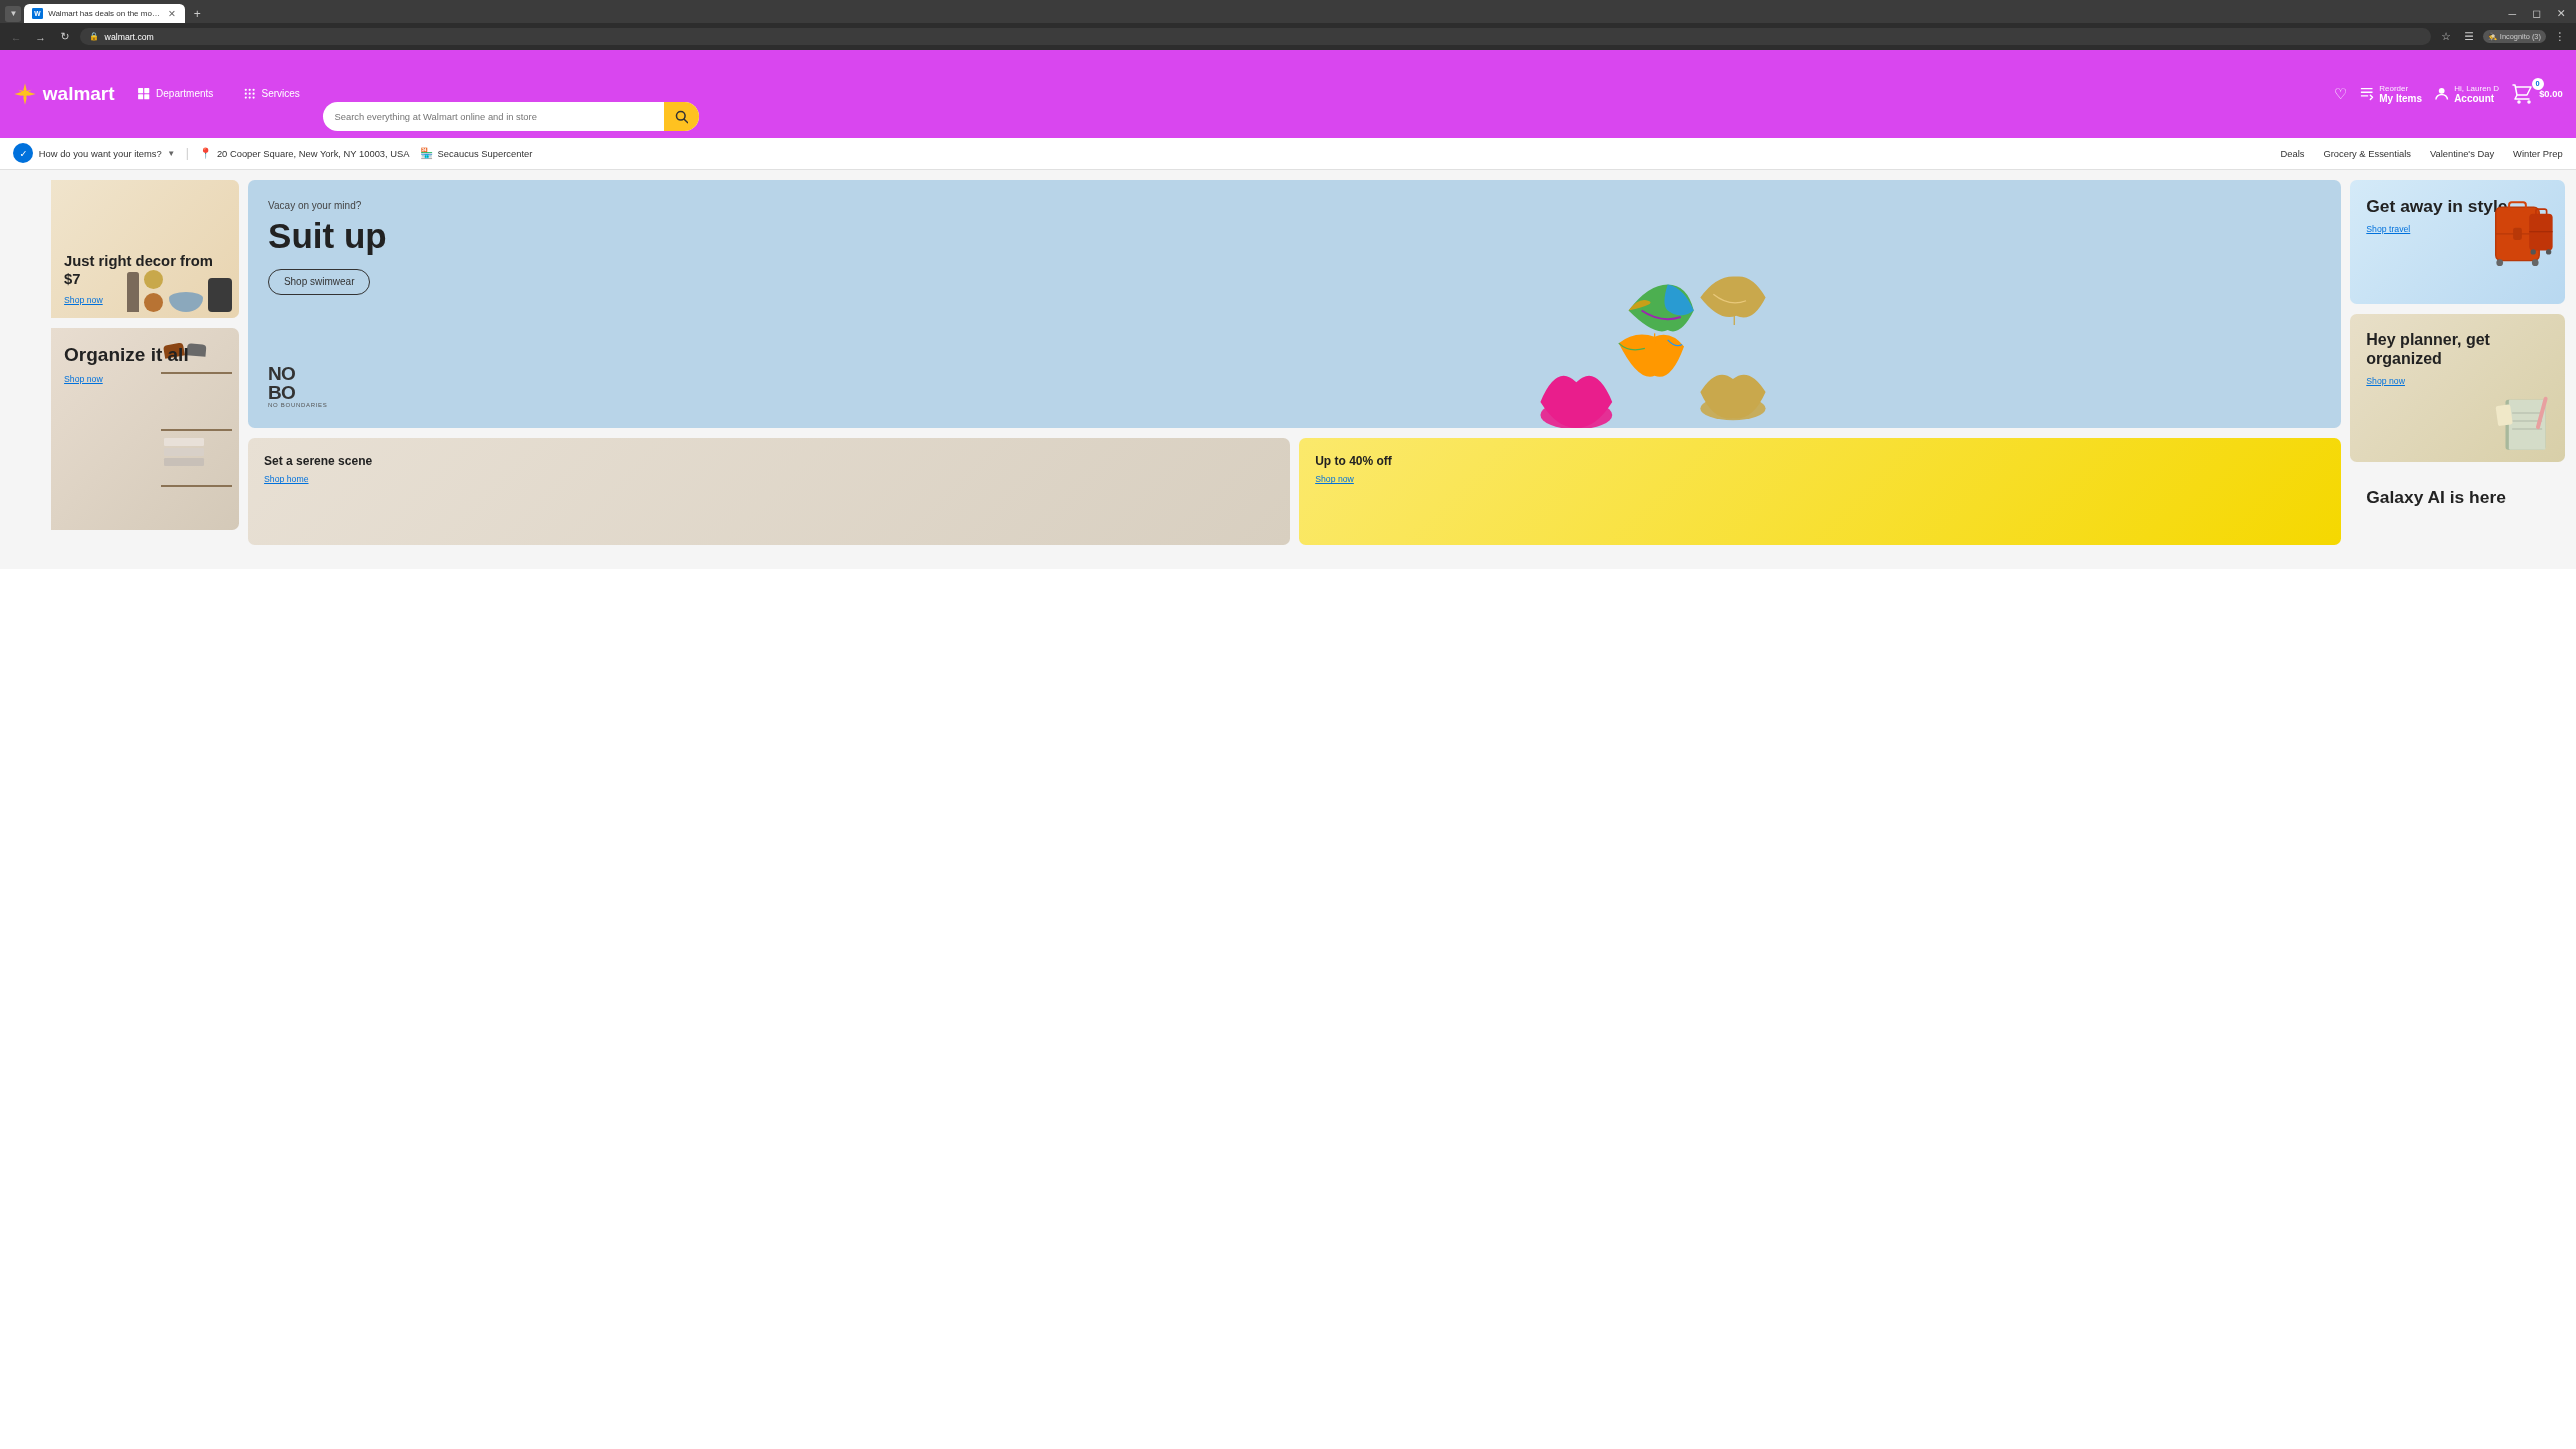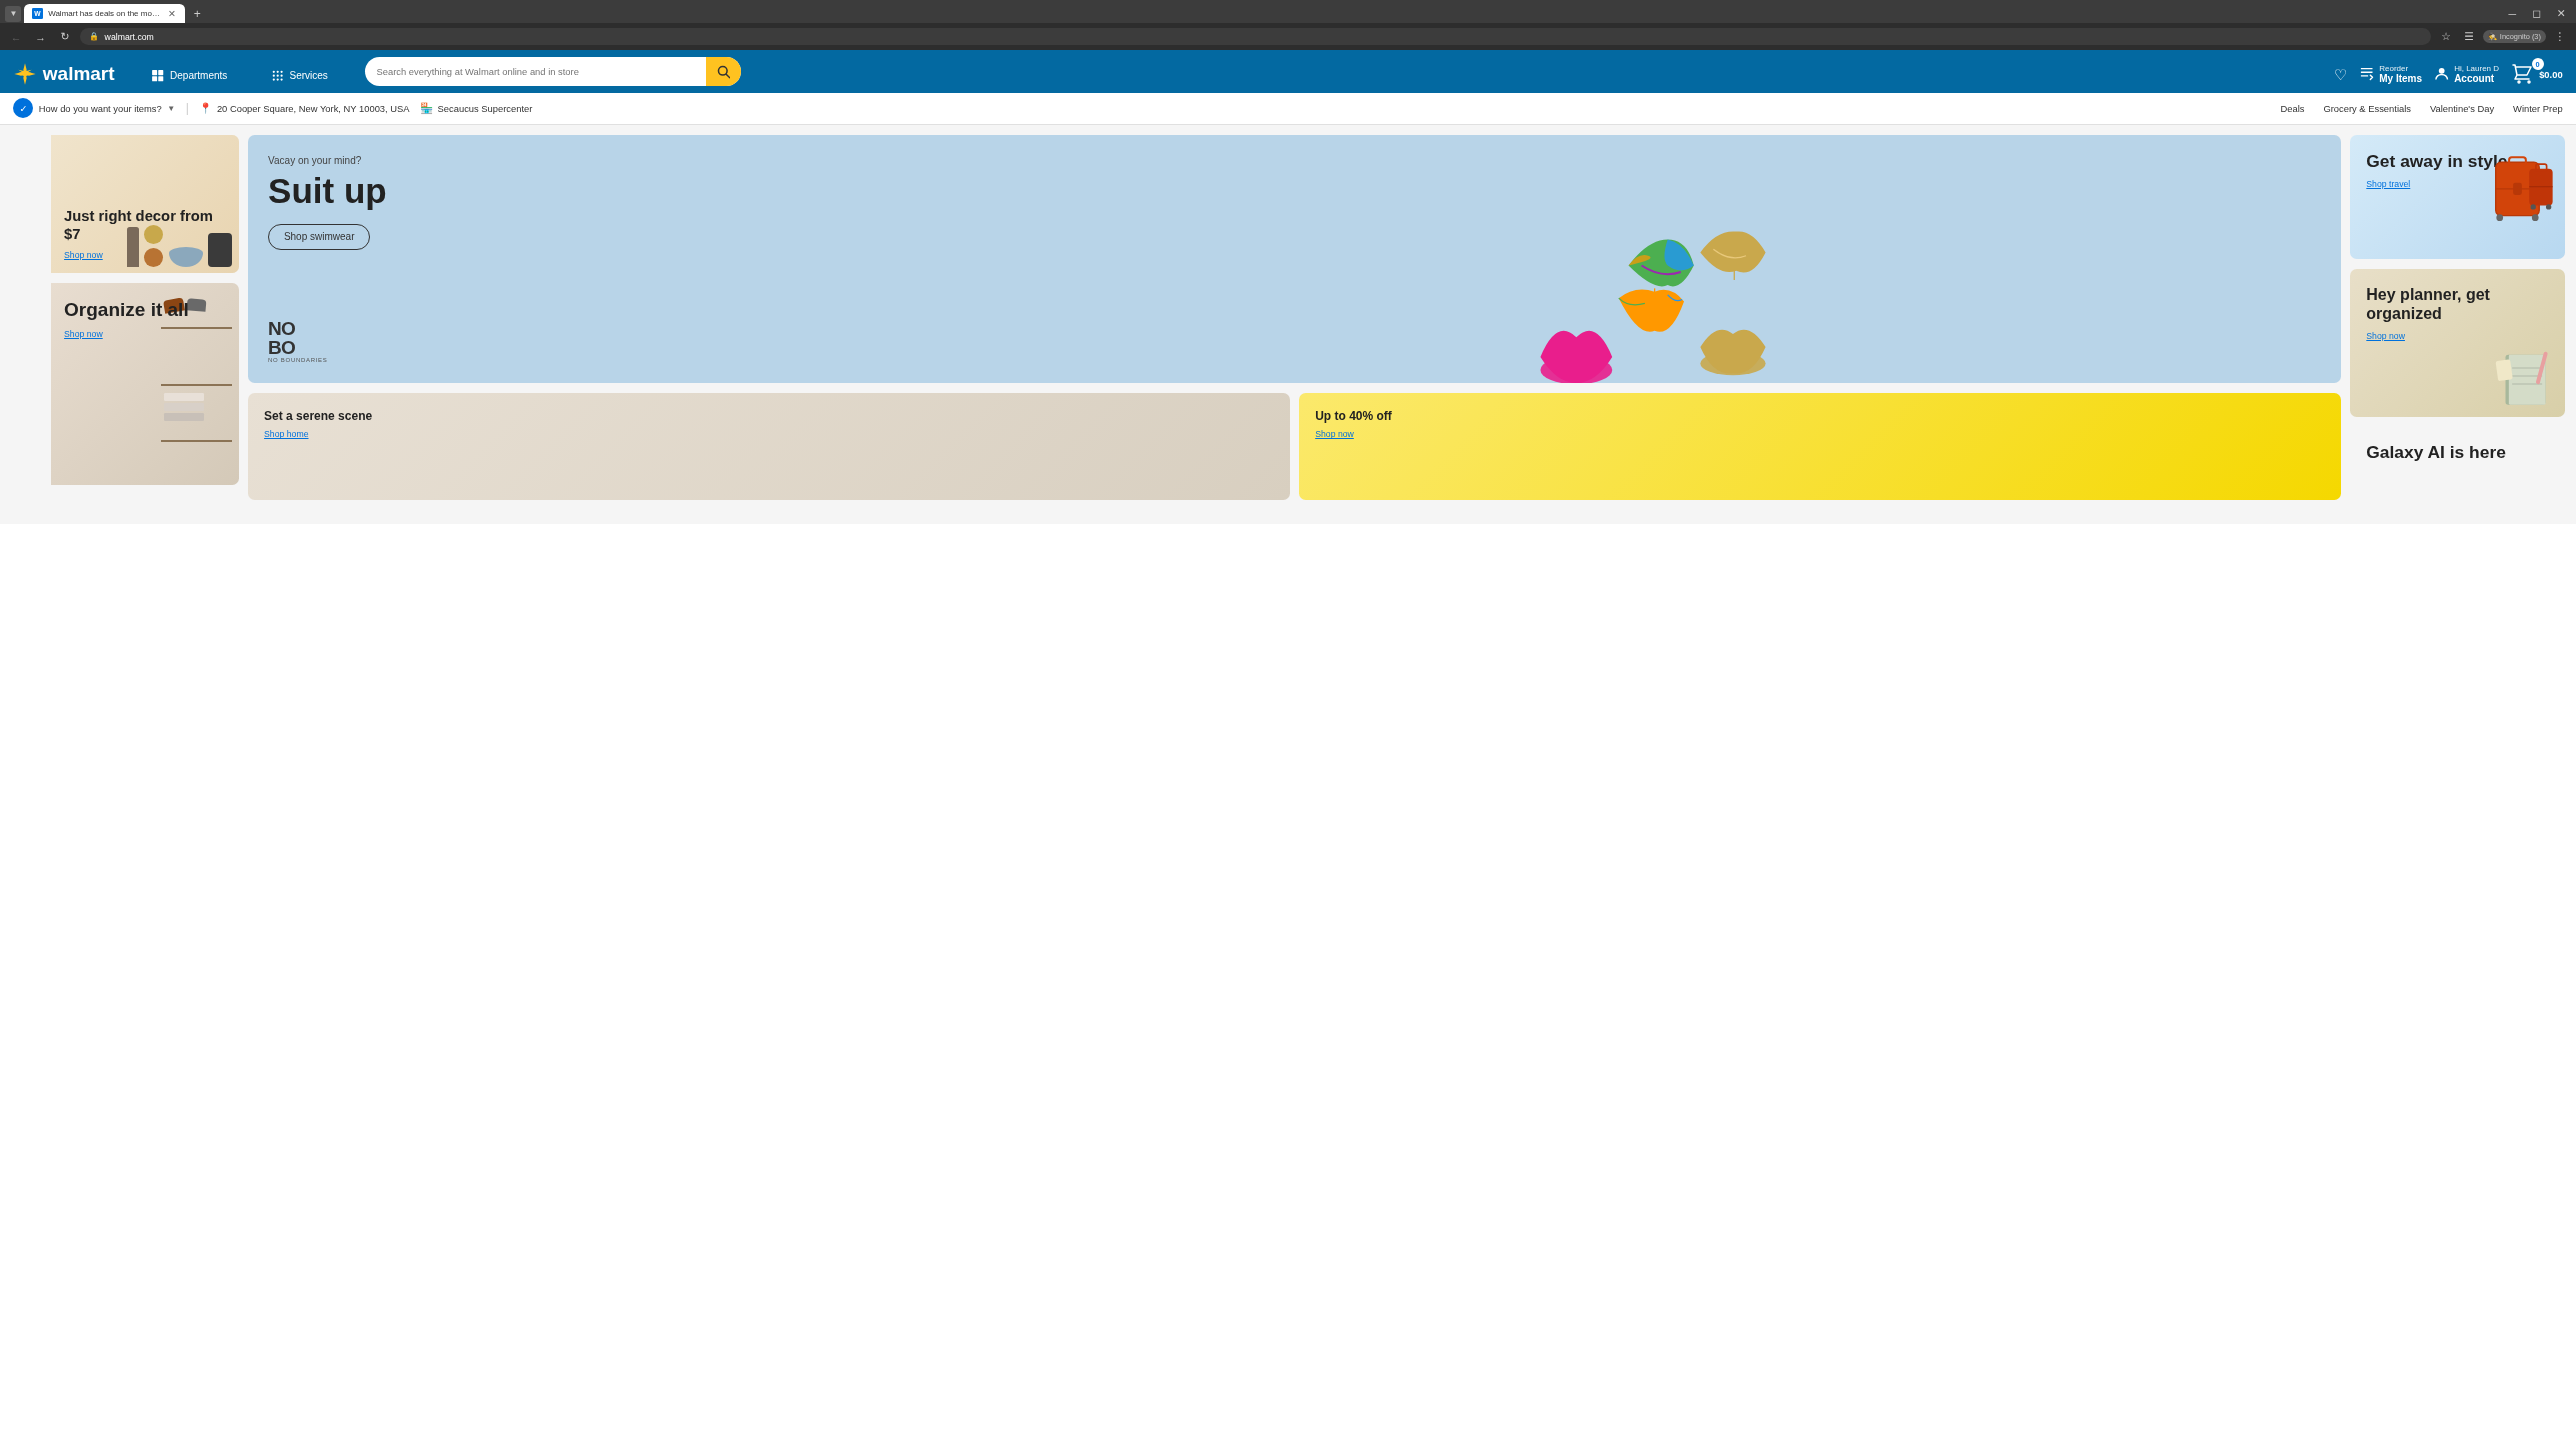--- a/index.html
+++ b/index.html
@@ -136,25 +136,25 @@
       padding: 2px 5.4px;
       border-radius: 8px;
       display: flex;
       align-items: center;
       gap: 2.7px;
       cursor: pointer;
     }
 
     
     .walmart-header {
-      background: #0369a1;
+      background: #d946ef;
       padding: 6.7px 13.4px;
       display: flex;
-      align-items: flex-end;
-      gap: 30px;
+      align-items: center;
+      gap: 16px;
     }
     .walmart-logo {
       display: flex;
       align-items: center;
       gap: 5.4px;
       color: #fff;
       text-decoration: none;
       flex-shrink: 0;
     }
     .walmart-logo-text {
@@ -175,20 +175,21 @@
       padding: 4px 6.7px;
       border-radius: 2.7px;
       white-space: nowrap;
       font-size: 10px;
       font-weight: 500;
     }
     .header-nav-btn svg { flex-shrink: 0; }
     .search-bar-wrapper {
       flex: 1;
       max-width: 376px;
+      margin-top: 45px;
     }
     .search-bar {
       display: flex;
       align-items: center;
       background: #fff;
       border-radius: 19px;
       overflow: hidden;
       width: 100%;
     }
     .search-input {

